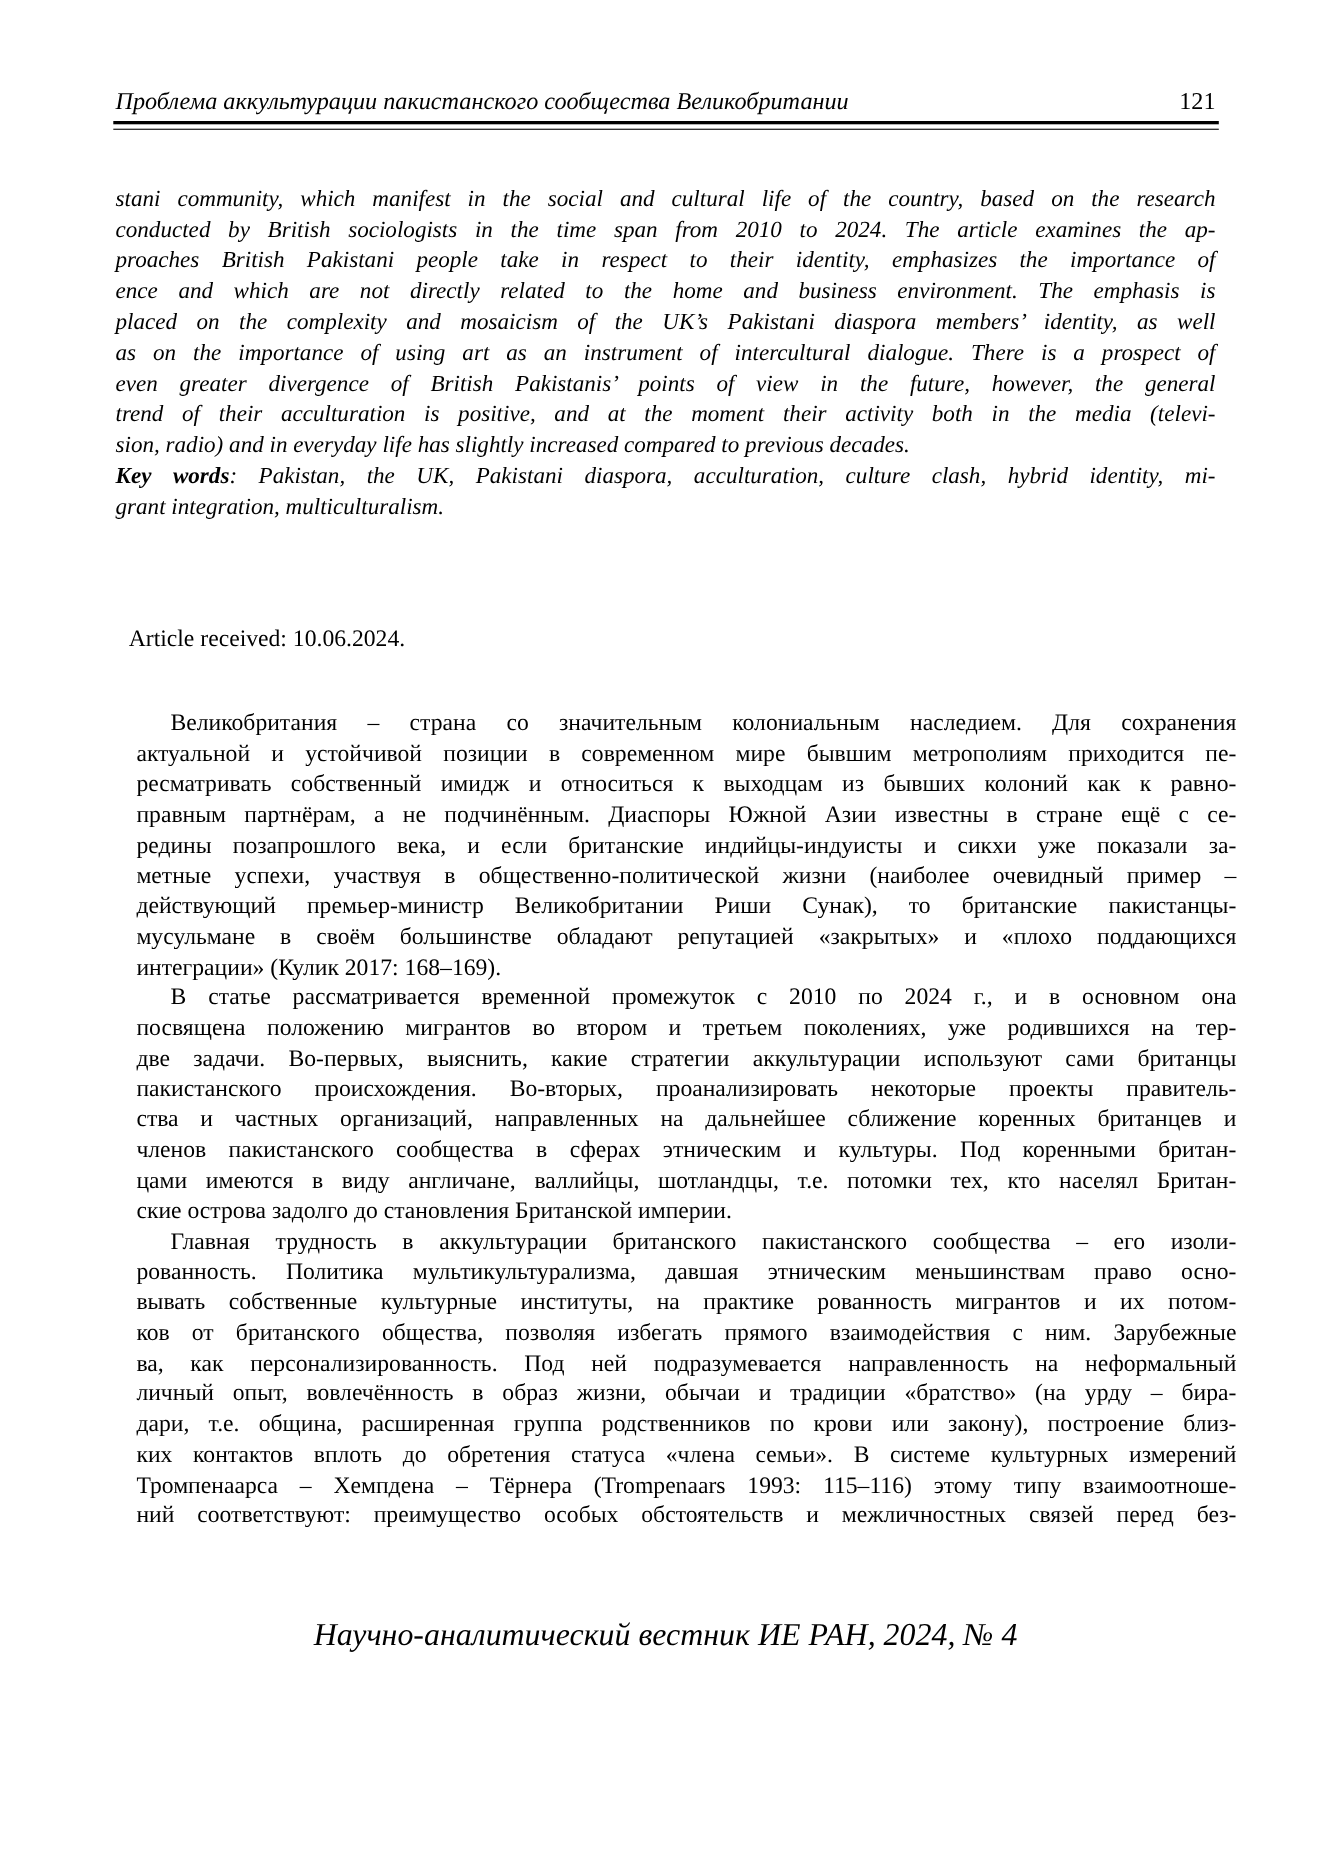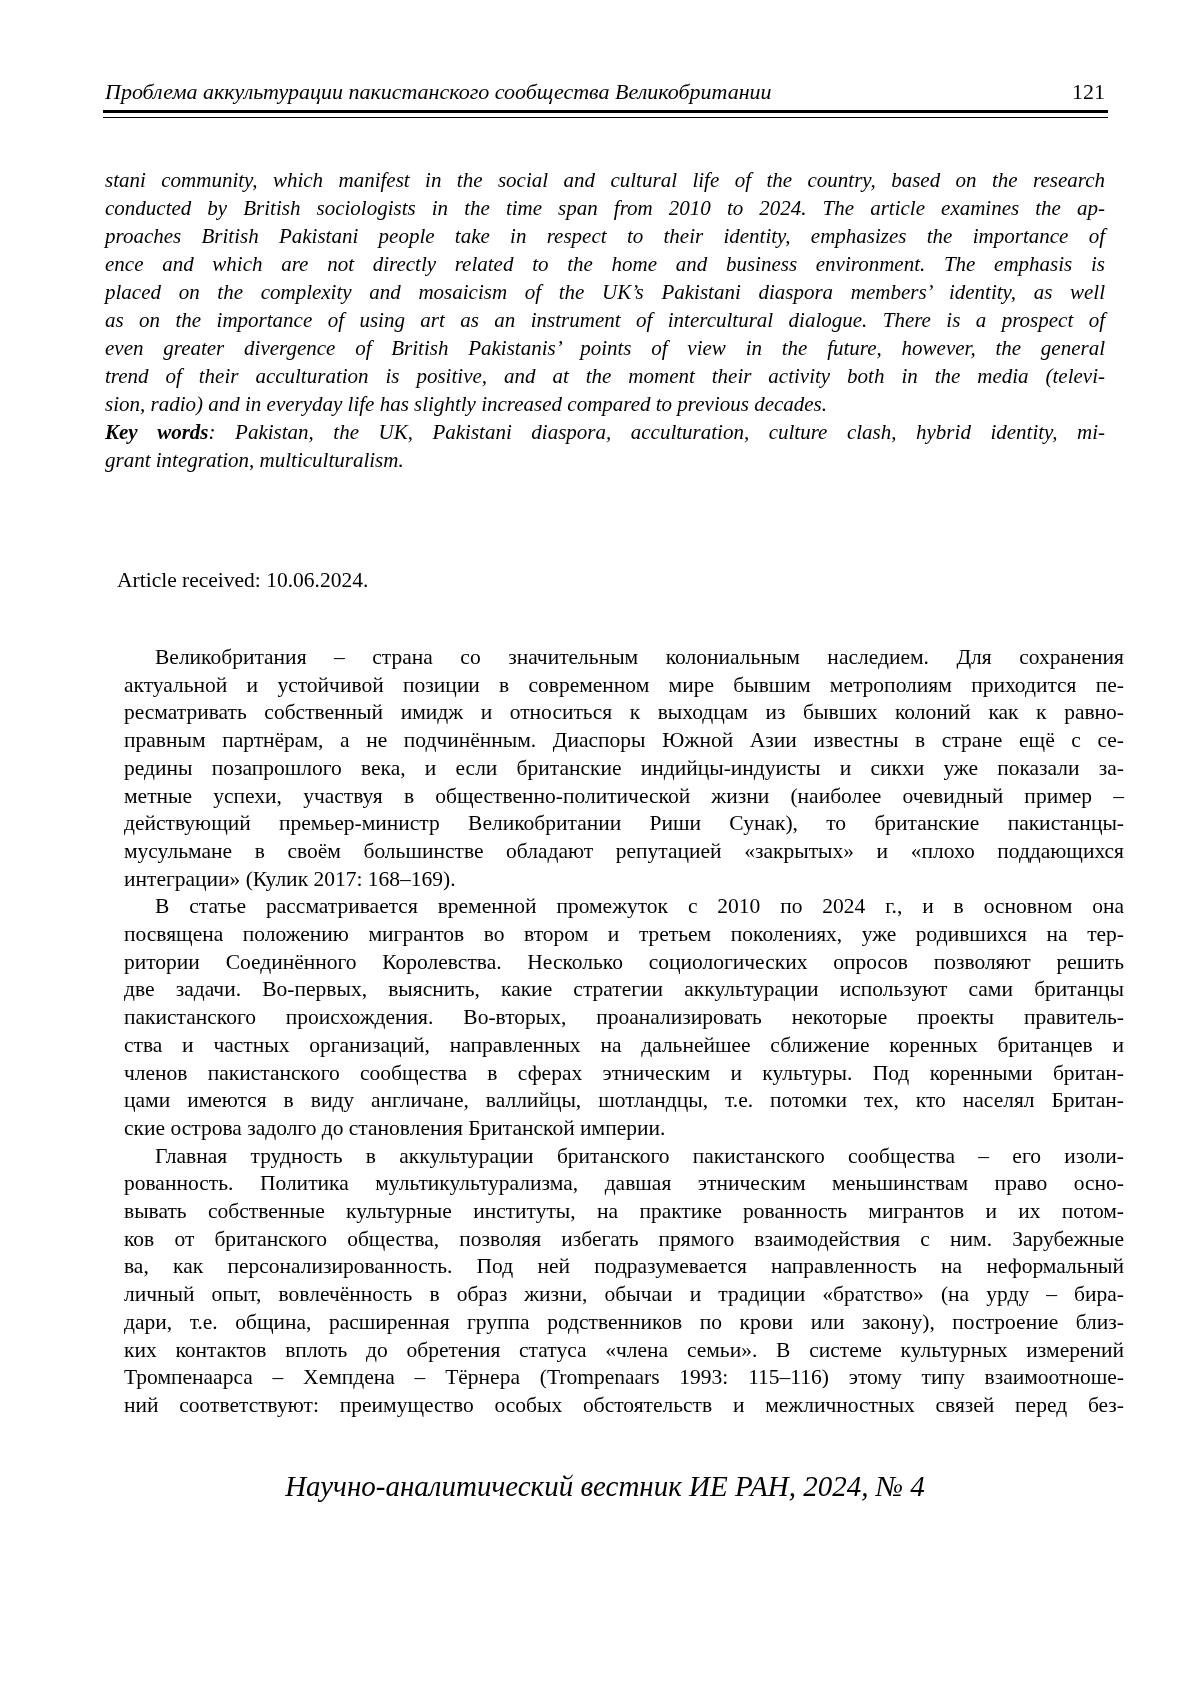--- a/index.html
+++ b/index.html
@@ -126,21 +126,20 @@
         <div class="line">правным партнёрам, а не подчинённым. Диаспоры Южной Азии известны в стране ещё с се-</div>
         <div class="line">редины позапрошлого века, и если британские индийцы-индуисты и сикхи уже показали за-</div>
         <div class="line">метные успехи, участвуя в общественно-политической жизни (наиболее очевидный пример –</div>
         <div class="line">действующий премьер-министр Великобритании Риши Сунак), то британские пакистанцы-</div>
         <div class="line">мусульмане в своём большинстве обладают репутацией «закрытых» и «плохо поддающихся</div>
         <div class="line last">интеграции» (Кулик 2017: 168–169).</div>
       </div>
     <div class="paragraph">
         <div class="line indent">В статье рассматривается временной промежуток с 2010 по 2024 г., и в основном она</div>
         <div class="line">посвящена положению мигрантов во втором и третьем поколениях, уже родившихся на тер-</div>
-        <div class="line">ритории Соединённого Королевства. Несколько социологических опросов позволяют решить</div>
         <div class="line">две задачи. Во-первых, выяснить, какие стратегии аккультурации используют сами британцы</div>
         <div class="line">пакистанского происхождения. Во-вторых, проанализировать некоторые проекты правитель-</div>
         <div class="line">ства и частных организаций, направленных на дальнейшее сближение коренных британцев и</div>
         <div class="line">членов пакистанского сообщества в сферах этническим и культуры. Под коренными британ-</div>
         <div class="line">цами имеются в виду англичане, валлийцы, шотландцы, т.е. потомки тех, кто населял Британ-</div>
         <div class="line last">ские острова задолго до становления Британской империи.</div>
       </div>
     <div class="paragraph">
         <div class="line indent">Главная трудность в аккультурации британского пакистанского сообщества – его изоли-</div>
         <div class="line">рованность. Политика мультикультурализма, давшая этническим меньшинствам право осно-</div>

